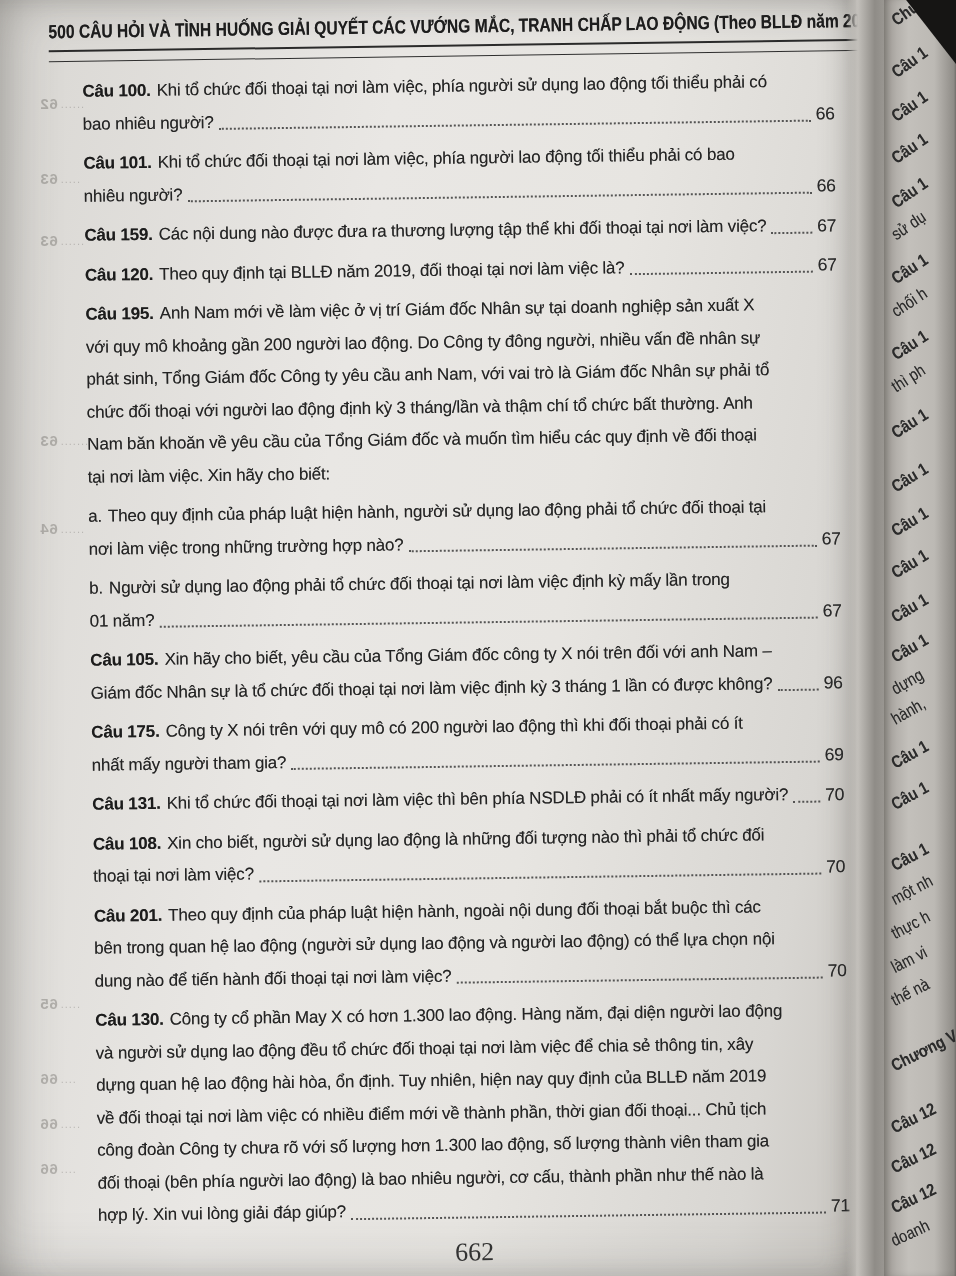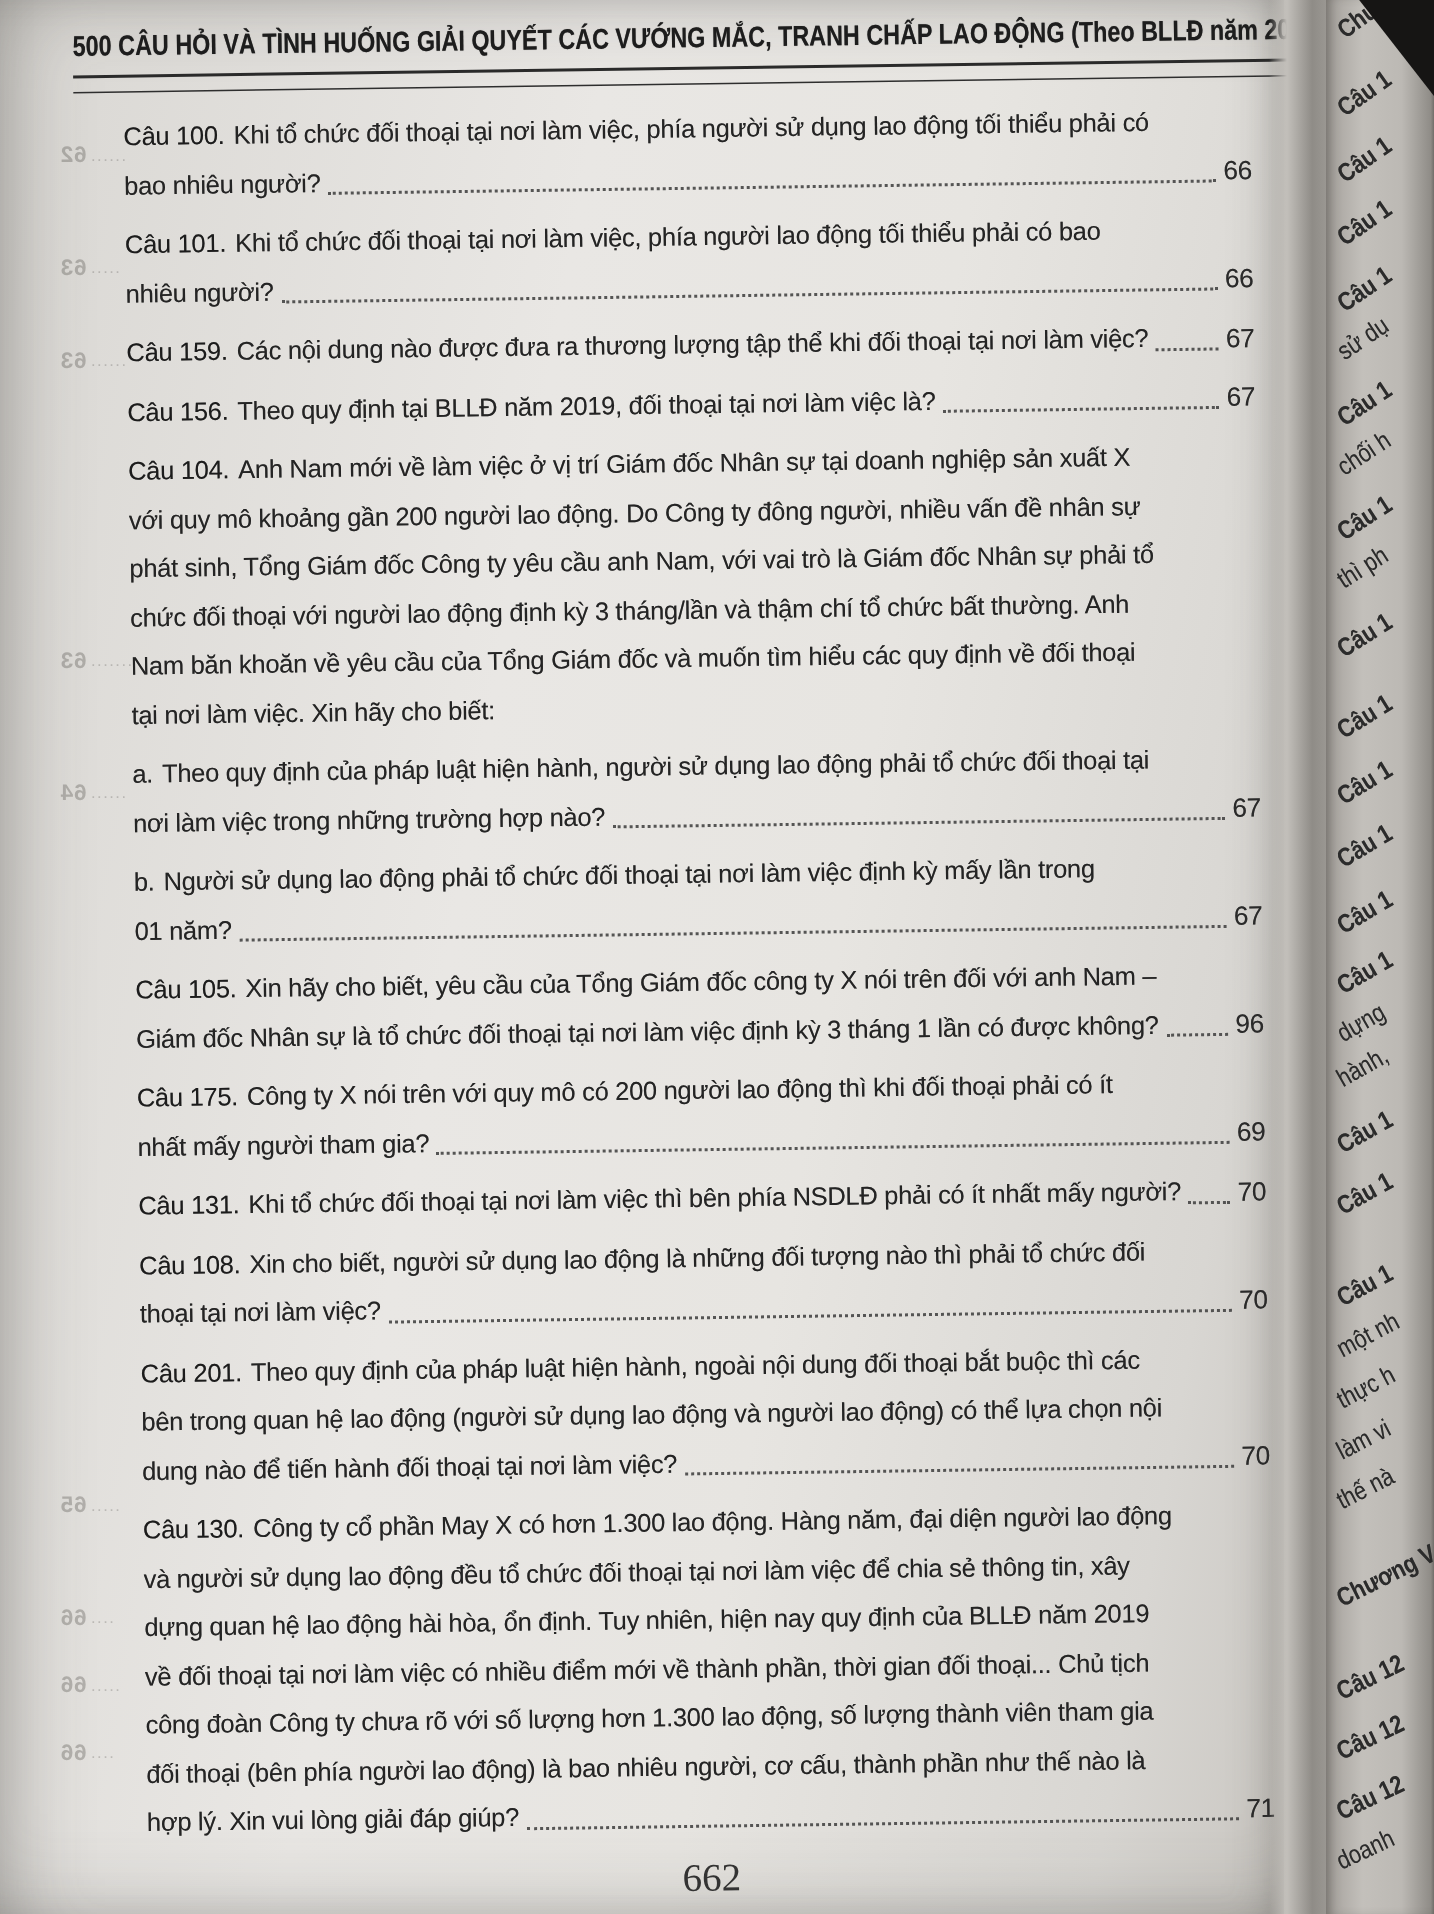--- a/index.html
+++ b/index.html
@@ -35,21 +35,21 @@
     margin-top:7px;width:818px;height:9px;
     border-top:2.5px solid #2a2a2a;border-bottom:1.5px solid #2e2e2e;
   }
   #toc-list{margin:14px 0 0 33px;width:752px;}
   .entry{margin-bottom:7px;}
   .line{
     display:flex;align-items:center;height:32.5px;
     font-size:17px;letter-spacing:-.2px;white-space:nowrap;overflow:hidden;
     color:#242424;text-shadow:0 0 .4px rgba(0,0,0,.4);
   }
-  .q-label{font-weight:normal;color:#1c1c1c;margin-right:6px;flex:0 0 auto;}
+  .q-label{font-weight:bold;color:#1c1c1c;margin-right:6px;flex:0 0 auto;}
   .q-label.plain{font-weight:normal;color:#242424;}
   .line-text{flex:0 0 auto;}
   .leader{
     flex:1 1 auto;min-width:14px;height:0;
     border-bottom:2.5px dotted #3c3c3c;
     align-self:flex-end;margin:0 5px 9px 5px;opacity:.85;
   }
   .page-ref{flex:0 0 auto;font-size:17.5px;color:#2a2a2a;}
   #folio{
     margin:10px 0 0 33px;width:752px;text-align:center;
@@ -120,29 +120,29 @@
           <div class="entry">
             <div class="line">
               <span class="q-label">Câu 159.</span>
               <span class="line-text">Các nội dung nào được đưa ra thương lượng tập thể khi đối thoại tại nơi làm việc?</span>
               <span class="leader"></span>
               <span class="page-ref">67</span>
             </div>
           </div>
           <div class="entry">
             <div class="line">
-              <span class="q-label">Câu 156.</span>
+              <span class="q-label">Câu 120.</span>
               <span class="line-text">Theo quy định tại BLLĐ năm 2019, đối thoại tại nơi làm việc là?</span>
               <span class="leader"></span>
               <span class="page-ref">67</span>
             </div>
           </div>
           <div class="entry">
             <div class="line">
-              <span class="q-label">Câu 104.</span>
+              <span class="q-label">Câu 195.</span>
               <span class="line-text">Anh Nam mới về làm việc ở vị trí Giám đốc Nhân sự tại doanh nghiệp sản xuất X</span>
             </div>
             <div class="line">
               <span class="line-text">với quy mô khoảng gần 200 người lao động. Do Công ty đông người, nhiều vấn đề nhân sự</span>
             </div>
             <div class="line">
               <span class="line-text">phát sinh, Tổng Giám đốc Công ty yêu cầu anh Nam, với vai trò là Giám đốc Nhân sự phải tổ</span>
             </div>
             <div class="line">
               <span class="line-text">chức đối thoại với người lao động định kỳ 3 tháng/lần và thậm chí tổ chức bất thường. Anh</span>

